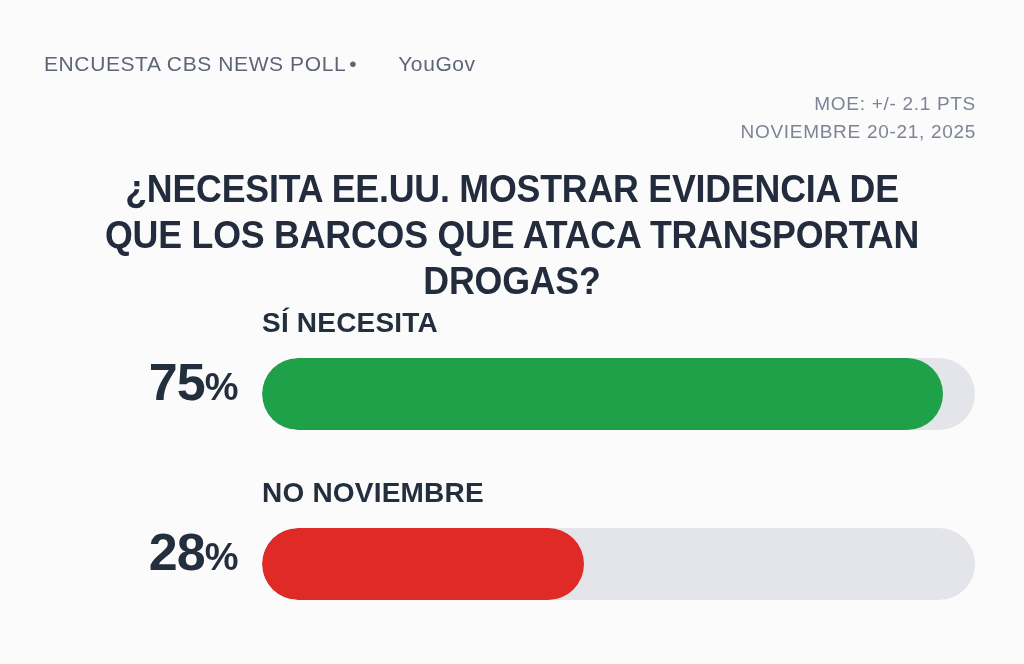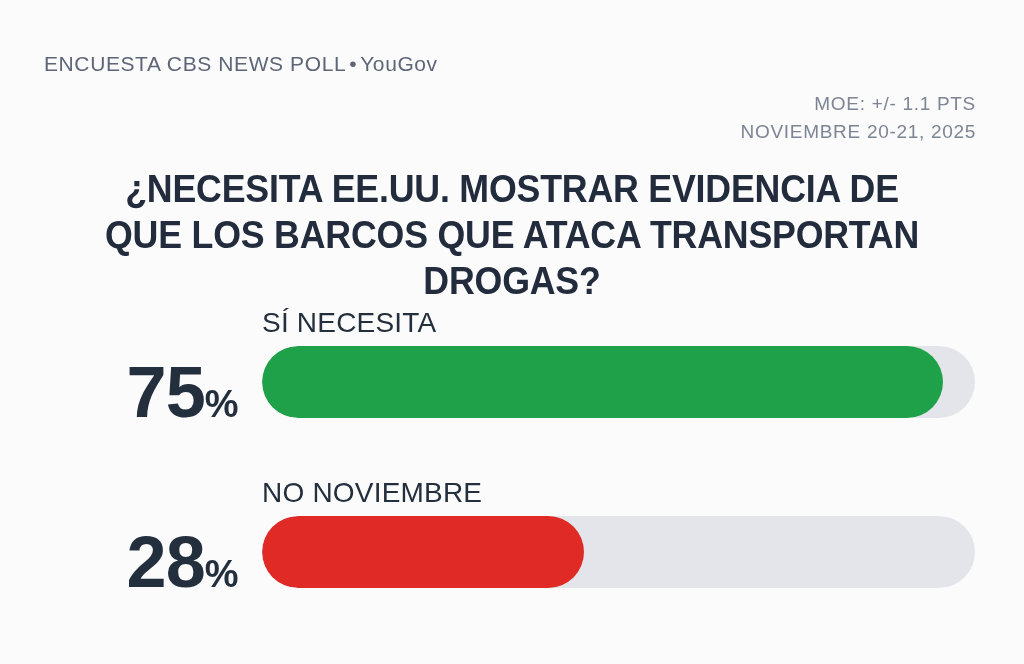--- a/index.html
+++ b/index.html
@@ -33,20 +33,21 @@
     color: #5d6576;
     font-weight: 400;
     white-space: nowrap;
   }
   .source-sep {
     padding: 0 3px;
     color: #5d6576;
   }
   .source-org {
     color: #5d6576;
+    margin-left: 38px;
   }
 
   .meta-block {
     position: absolute;
     right: 48px;
     top: 90px;
     text-align: right;
     color: #7d8494;
     font-size: 19px;
     letter-spacing: 0.7px;
@@ -90,42 +91,42 @@
     left: 0;
     width: 238px;
     top: 48px;
     text-align: right;
     color: #242f3e;
     font-weight: 700;
     line-height: 1;
     white-space: nowrap;
   }
   .pct-num {
-    font-size: 72px;
+    font-size: 52px;
     letter-spacing: -1px;
   }
   .pct-sign {
     font-size: 38px;
     letter-spacing: -0.5px;
   }
 
   .row-right {
     position: absolute;
     left: 262px;
     right: 49px;
     top: 0;
   }
 
   .bar-label {
     color: #242f3e;
     font-size: 28px;
-    font-weight: 400;
+    font-weight: 700;
     letter-spacing: 0.2px;
     line-height: 30px;
-    padding-bottom: 8px;
+    padding-bottom: 20px;
     white-space: nowrap;
   }
 
   .track {
     position: relative;
     height: 72px;
     background: #e4e5ea;
     border-radius: 36px;
     overflow: hidden;
   }
@@ -142,21 +143,21 @@
 </head>
 <body>
 
 <div class="poll-card">
 
   <div class="source-line">
     <span>ENCUESTA CBS NEWS POLL</span><span class="source-sep">•</span><span class="source-org">YouGov</span>
   </div>
 
   <div class="meta-block">
-    <div class="meta-line">MOE:  +/- 1.1 PTS</div>
+    <div class="meta-line">MOE:  +/- 2.1 PTS</div>
     <div class="meta-line">NOVIEMBRE 20-21, 2025</div>
   </div>
 
   <div class="headline">¿NECESITA EE.UU. MOSTRAR EVIDENCIA DE QUE LOS BARCOS QUE ATACA TRANSPORTAN DROGAS?</div>
 
   <div class="rows">
 
     <div class="poll-row">
       <div class="pct">
         <span class="pct-num">75</span><span class="pct-sign">%</span>

